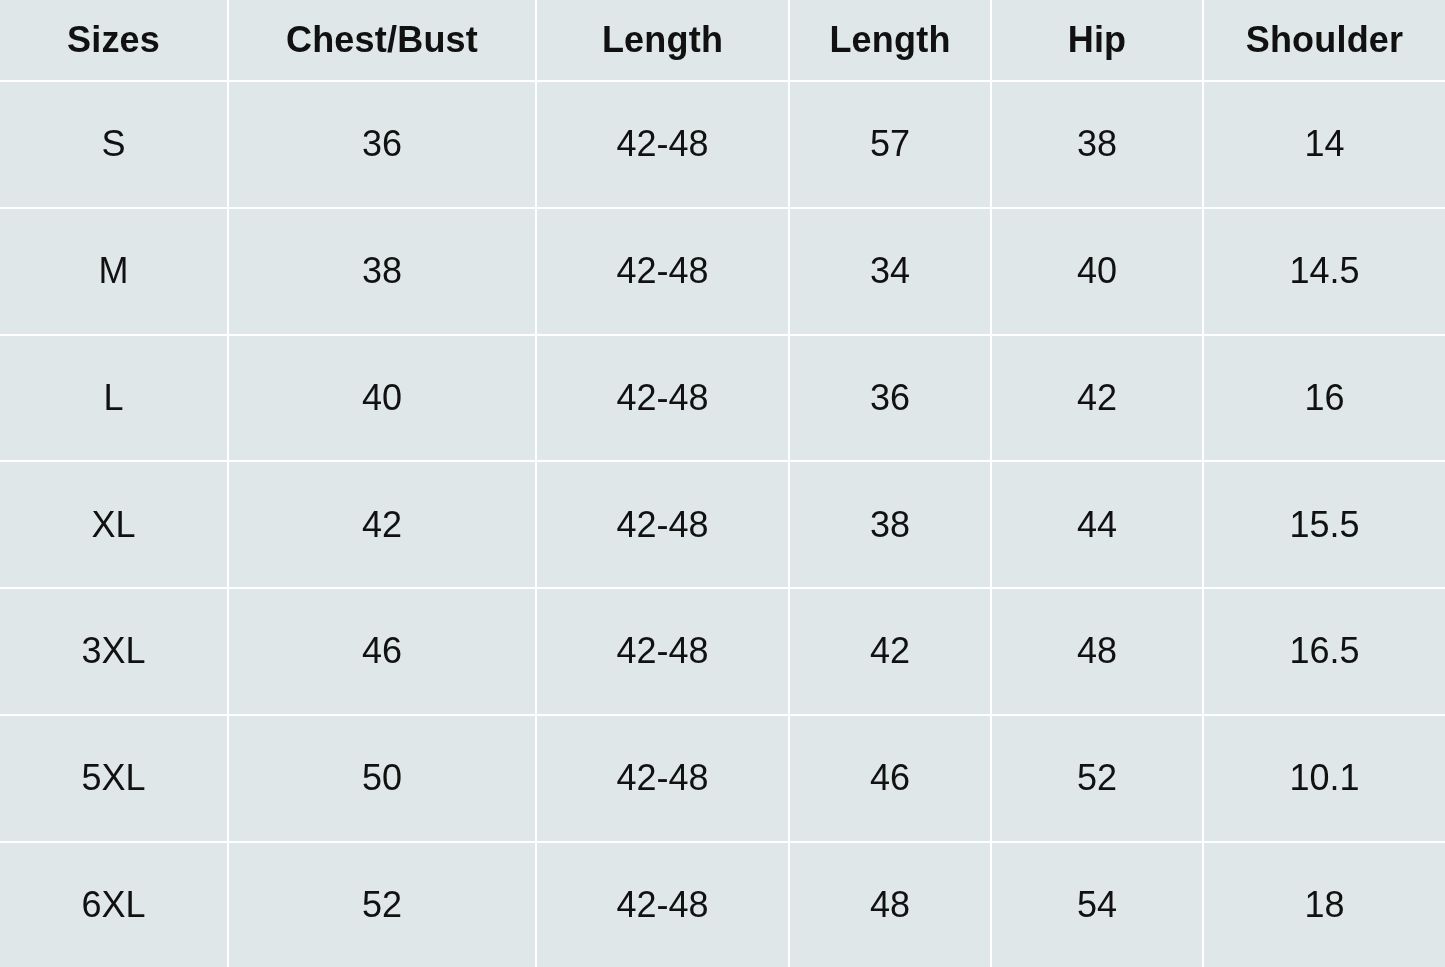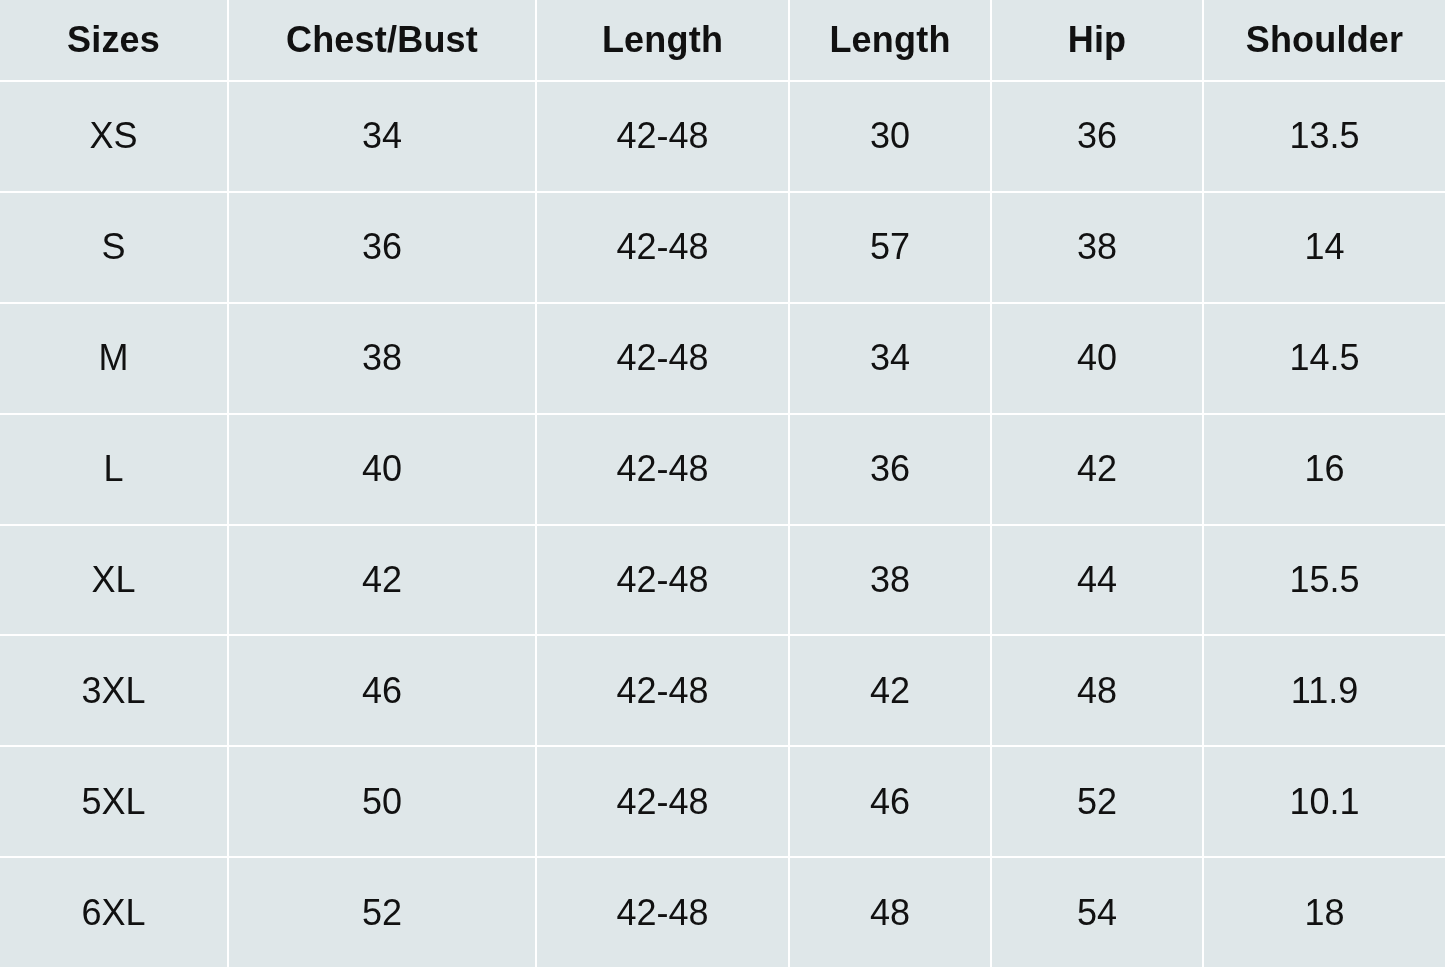--- a/index.html
+++ b/index.html
@@ -82,28 +82,20 @@
         <th>Sizes</th>
         <th>Chest/Bust</th>
         <th>Length</th>
         <th>Length</th>
         <th>Hip</th>
         <th>Shoulder</th>
       </tr>
     </thead>
     <tbody>
       <tr>
-        <td class="size-label">XS</td>
-        <td>34</td>
-        <td>42-48</td>
-        <td>30</td>
-        <td>36</td>
-        <td>13.5</td>
-      </tr>
-      <tr>
         <td class="size-label">S</td>
         <td>36</td>
         <td>42-48</td>
         <td>57</td>
         <td>38</td>
         <td>14</td>
       </tr>
       <tr>
         <td class="size-label">M</td>
         <td>38</td>
@@ -127,21 +119,21 @@
         <td>38</td>
         <td>44</td>
         <td>15.5</td>
       </tr>
       <tr>
         <td class="size-label">3XL</td>
         <td>46</td>
         <td>42-48</td>
         <td>42</td>
         <td>48</td>
-        <td>11.9</td>
+        <td>16.5</td>
       </tr>
       <tr>
         <td class="size-label">5XL</td>
         <td>50</td>
         <td>42-48</td>
         <td>46</td>
         <td>52</td>
         <td>10.1</td>
       </tr>
       <tr>

